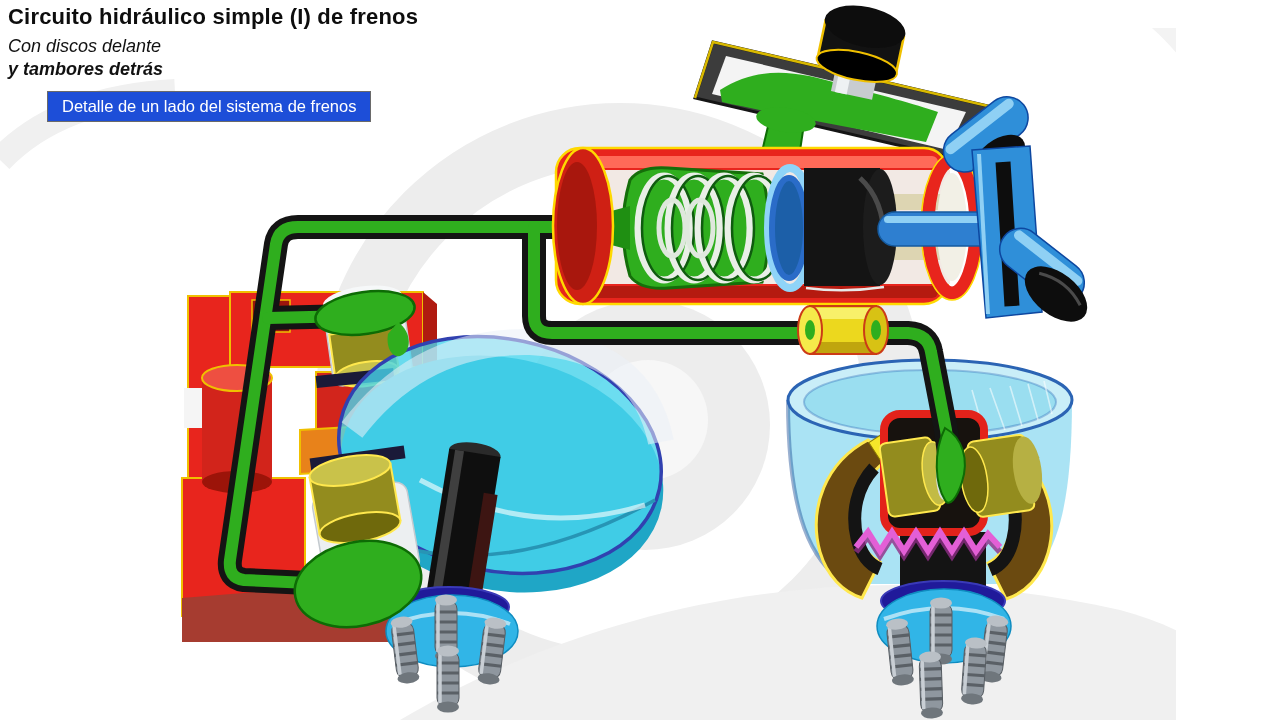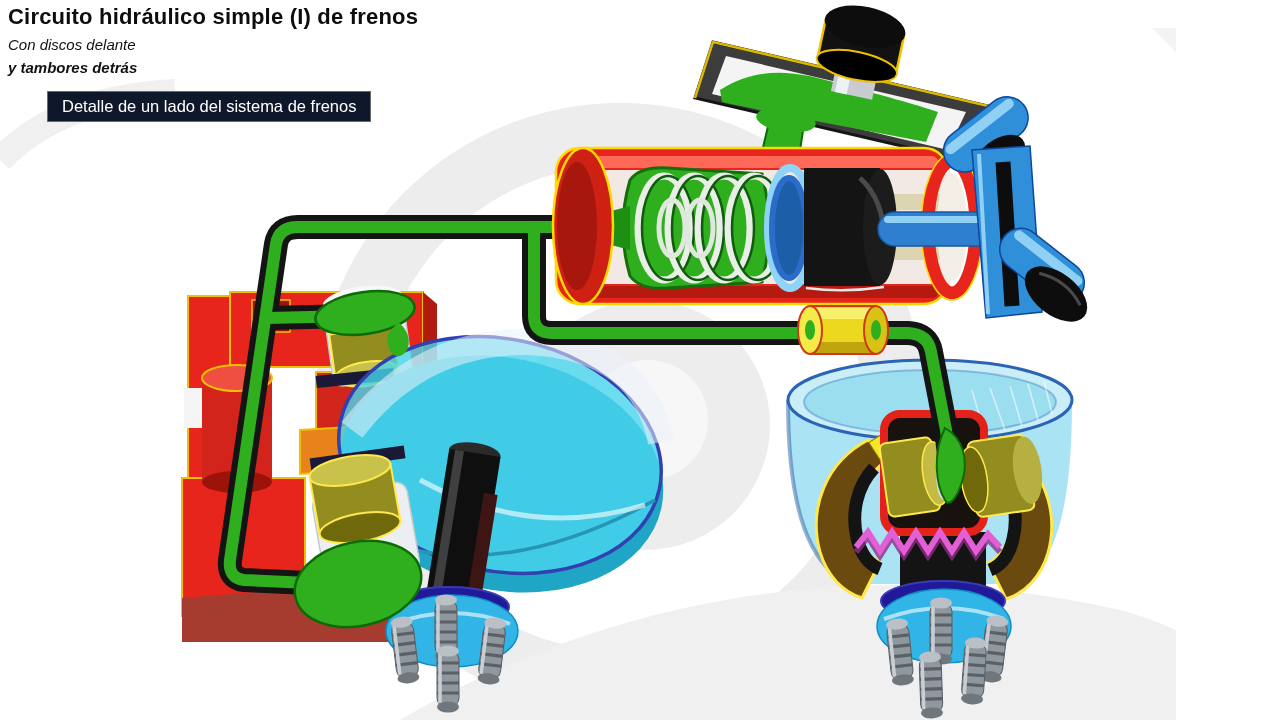--- a/index.html
+++ b/index.html
@@ -1,23 +1,23 @@
 <!DOCTYPE html>
 <html><head>
 <meta charset="utf-8">
 <style>
   html,body{margin:0;padding:0;background:#fff;}
   #stage{position:relative;width:1176px;height:720px;overflow:hidden;background:#ffffff;
          font-family:"Liberation Sans",sans-serif;}
   #diagram{position:absolute;left:0;top:0;}
   .hdr-title{position:absolute;left:8px;top:4px;font-weight:bold;font-size:22px;color:#0d0d0d;letter-spacing:0.2px;}
-  .hdr-sub{position:absolute;left:8px;font-style:italic;font-size:15px;color:#111;}
+  .hdr-sub{position:absolute;left:8px;font-style:italic;font-size:18px;color:#111;}
   .hdr-sub.l1{top:36px;}
   .hdr-sub.l2{top:59px;font-weight:bold;}
-  .hdr-caption{position:absolute;left:47px;top:91px;background:#0f172a;color:#fff;
+  .hdr-caption{position:absolute;left:47px;top:91px;background:#1d4ed8;color:#fff;
                font-size:16.5px;line-height:22px;padding:3px 14px 4px 14px;border:1px solid #6a6a6a;}
 </style>
 </head>
 <body>
 
 <div id="stage">
 
   <svg id="diagram" width="1280" height="720" viewBox="0 0 1280 720">
 
     <defs>

